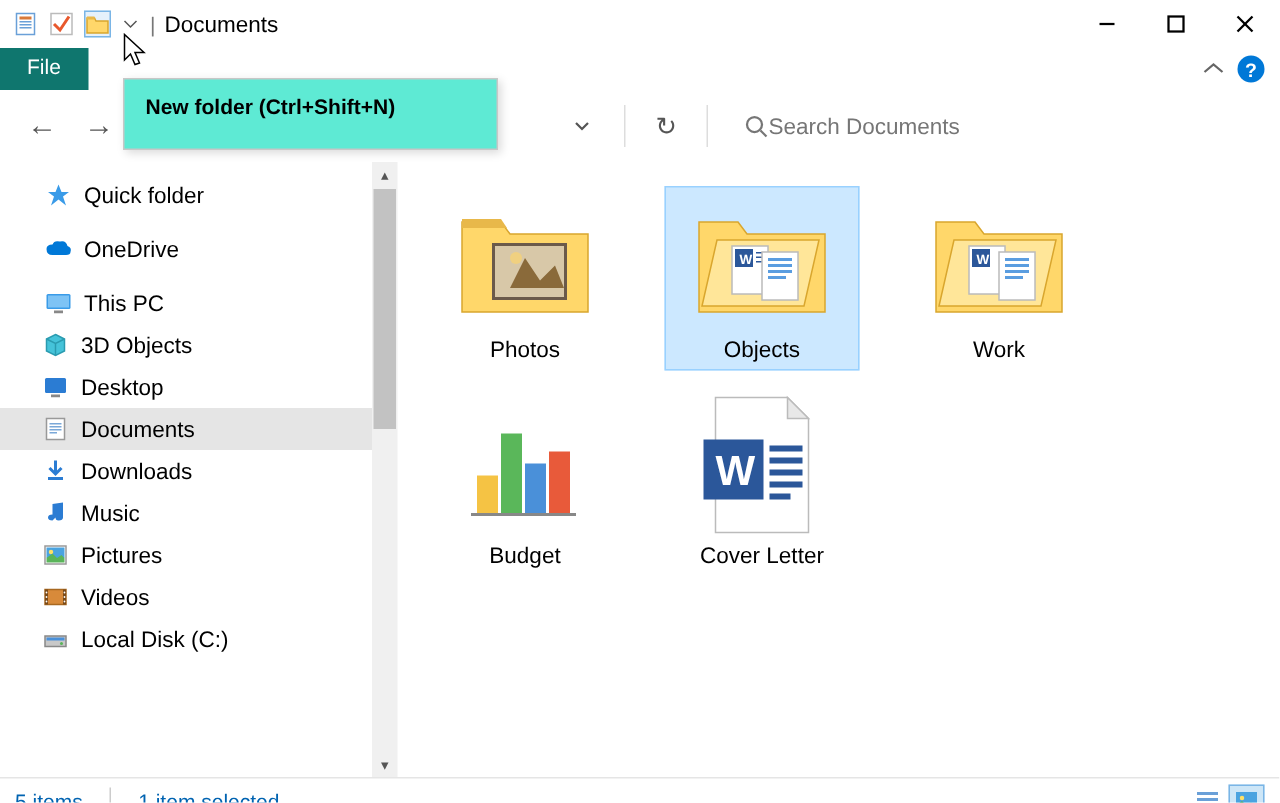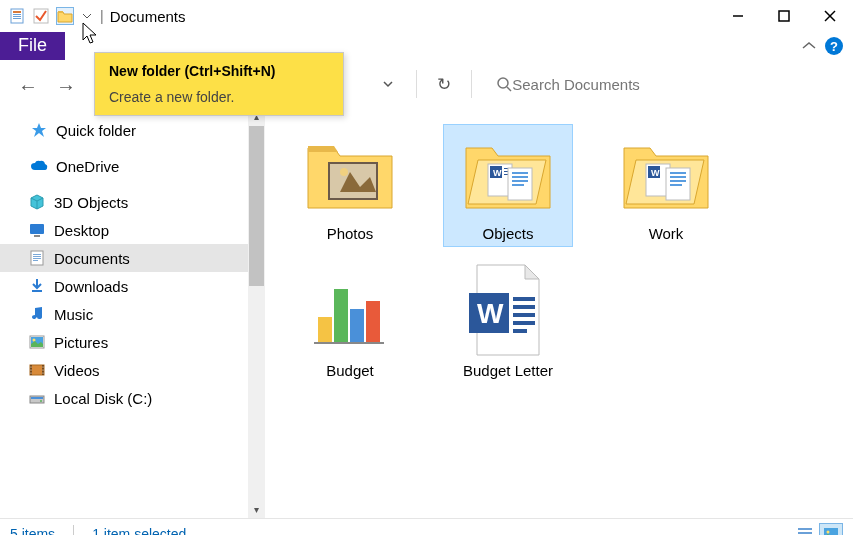--- a/index.html
+++ b/index.html
@@ -10,21 +10,21 @@
 .qat-icon { width: 18px; height: 18px; margin-right: 6px; display: flex; align-items: center; justify-content: center; }
 .qat-dropdown { width: 14px; display: flex; align-items: center; justify-content: center; color: #555; }
 .title-sep { margin: 0 6px; color: #777; }
 .title-text { font-size: 15px; }
 .win-controls { margin-left: auto; display: flex; }
 .win-btn { width: 46px; height: 32px; display: flex; align-items: center; justify-content: center; font-size: 14px; }
 .win-btn svg { pointer-events: none; }
 
 
 .ribbon { height: 28px; display: flex; align-items: stretch; }
-.file-tab { background: #4c1d95; color: #fff; padding: 4px 18px; font-size: 18px; display: flex; align-items: flex-end; }
+.file-tab { background: #0f766e; color: #fff; padding: 4px 18px; font-size: 14px; display: flex; align-items: flex-start; }
 .ribbon-right { margin-left: auto; display: flex; align-items: center; padding-right: 10px; gap: 8px; }
 .chevron-collapse { color: #555; }
 .help-icon { width: 18px; height: 18px; border-radius: 50%; background: #0078d7; color: #fff; display: flex; align-items: center; justify-content: center; font-size: 13px; font-weight: bold; }
 
 
 .navrow { height: 48px; display: flex; align-items: center; padding: 0 8px 0 14px; gap: 10px; }
 .nav-arrow { font-size: 20px; color: #555; padding: 4px; }
 .addr-gap { width: 270px; }
 .addr-chevron { color: #555; padding: 0 12px; }
 .refresh { color: #555; padding: 0 10px; font-size: 17px; }
@@ -51,21 +51,21 @@
 .item .label { font-size: 15px; text-align: left; }
 
 
 .statusbar { height: 30px; border-top: 1px solid #e5e5e5; display: flex; align-items: center; padding: 0 10px; font-size: 14px; color: #0063b1; gap: 18px; }
 .status-sep { width: 1px; height: 18px; background: #ccc; }
 .view-btns { margin-left: auto; display: flex; gap: 2px; }
 .view-btn { width: 24px; height: 22px; border: 1px solid transparent; display: flex; align-items: center; justify-content: center; }
 .view-btn.active { border: 1px solid #7ab5e6; background: #cde6f7; }
 
 
-.tooltip { position: absolute; left: 94px; top: 52px; width: 250px; background: #fde047; border: 1px solid #c7c7c7; box-shadow: 2px 2px 6px rgba(0,0,0,0.15); padding: 10px 14px; z-index: 50; }
+.tooltip { position: absolute; left: 82px; top: 52px; width: 250px; background: #5eead4; border: 1px solid #c7c7c7; box-shadow: 2px 2px 6px rgba(0,0,0,0.15); padding: 10px 14px; z-index: 50; }
 .tooltip .tt-title { font-weight: 600; font-size: 14px; margin-bottom: 10px; }
 .tooltip .tt-desc { font-size: 14px; color: #444; }
 
 
 .cursor-ov { position: absolute; left: 82px; top: 22px; z-index: 60; pointer-events: none; }
 
 
 svg { display: block; }
 </style>
 </head>
@@ -171,20 +171,30 @@
     <div style="height:8px"></div>
     <div class="nav-item">
       <span class="ic">
           <svg width="18" height="14">
             <path d="M5 11 Q1 11 1 7 Q1 4 5 4 Q6 1 10 2 Q14 1 15 5 Q18 6 17 9 Q17 11 14 11 Z" fill="#0078d7"></path>
           </svg>
         </span>
       <span>OneDrive</span>
     </div>
     <div style="height:8px"></div>
+    <div class="nav-item">
+      <span class="ic">
+          <svg width="18" height="14">
+            <rect x="1" y="1" width="16" height="10" fill="#3a9be8" rx="1"></rect>
+            <rect x="2" y="2" width="14" height="8" fill="#7ec3f5"></rect>
+            <rect x="6" y="12" width="6" height="2" fill="#888"></rect>
+          </svg>
+        </span>
+      <span>This PC</span>
+    </div>
     <div class="nav-item child">
       <span class="ic">
           <svg width="16" height="16">
             <path d="M8 1 L14 4 L14 12 L8 15 L2 12 L2 4 Z" fill="#45c3d9" stroke="#2a9bb0"></path>
             <path d="M2 4 L8 7 L14 4 M8 7 L8 15" stroke="#2a9bb0" fill="none"></path>
           </svg>
         </span>
       <span>3D Objects</span>
     </div>
     <div class="nav-item child">
@@ -346,21 +356,21 @@
           <path d="M62 4 L62 18 L76 18 Z" fill="#e8e8e8" stroke="#bbb"></path>
           <rect x="6" y="32" width="40" height="40" fill="#2b579a"></rect>
           <text x="14" y="62" font-size="28" font-weight="bold" fill="#fff">W</text>
           <rect x="50" y="36" width="22" height="4" fill="#2b579a"></rect>
           <rect x="50" y="44" width="22" height="4" fill="#2b579a"></rect>
           <rect x="50" y="52" width="22" height="4" fill="#2b579a"></rect>
           <rect x="50" y="60" width="22" height="4" fill="#2b579a"></rect>
           <rect x="50" y="68" width="14" height="4" fill="#2b579a"></rect>
         </svg>
       </div>
-      <span class="label">Budget Letter</span>
+      <span class="label">Cover Letter</span>
     </div>
   </div>
 </div>
 
 <div class="statusbar">
   <span>5 items</span>
   <div class="status-sep"></div>
   <span>1 item selected</span>
   <div class="view-btns">
     <div class="view-btn">
@@ -375,20 +385,19 @@
           <rect x="1" y="1" width="14" height="12" fill="#4aa3e0"></rect>
           <circle cx="5" cy="5" r="1.5" fill="#ffe066"></circle>
           <path d="M1 10 L5 7 L8 10 L11 8 L15 11 L15 13 L1 13 Z" fill="#5ab45a"></path>
         </svg>
     </div>
   </div>
 </div>
 
 <div class="tooltip">
   <div class="tt-title">New folder (Ctrl+Shift+N)</div>
-  <div class="tt-desc">Create a new folder.</div>
 </div>
 
 <div class="cursor-ov">
   <svg width="18" height="24">
       <path d="M1 1 L1 18 L5 14 L8 21 L11 20 L8 13 L14 13 Z" fill="#fff" stroke="#000" stroke-width="1"></path>
     </svg>
 </div>
 
 </body></html>

